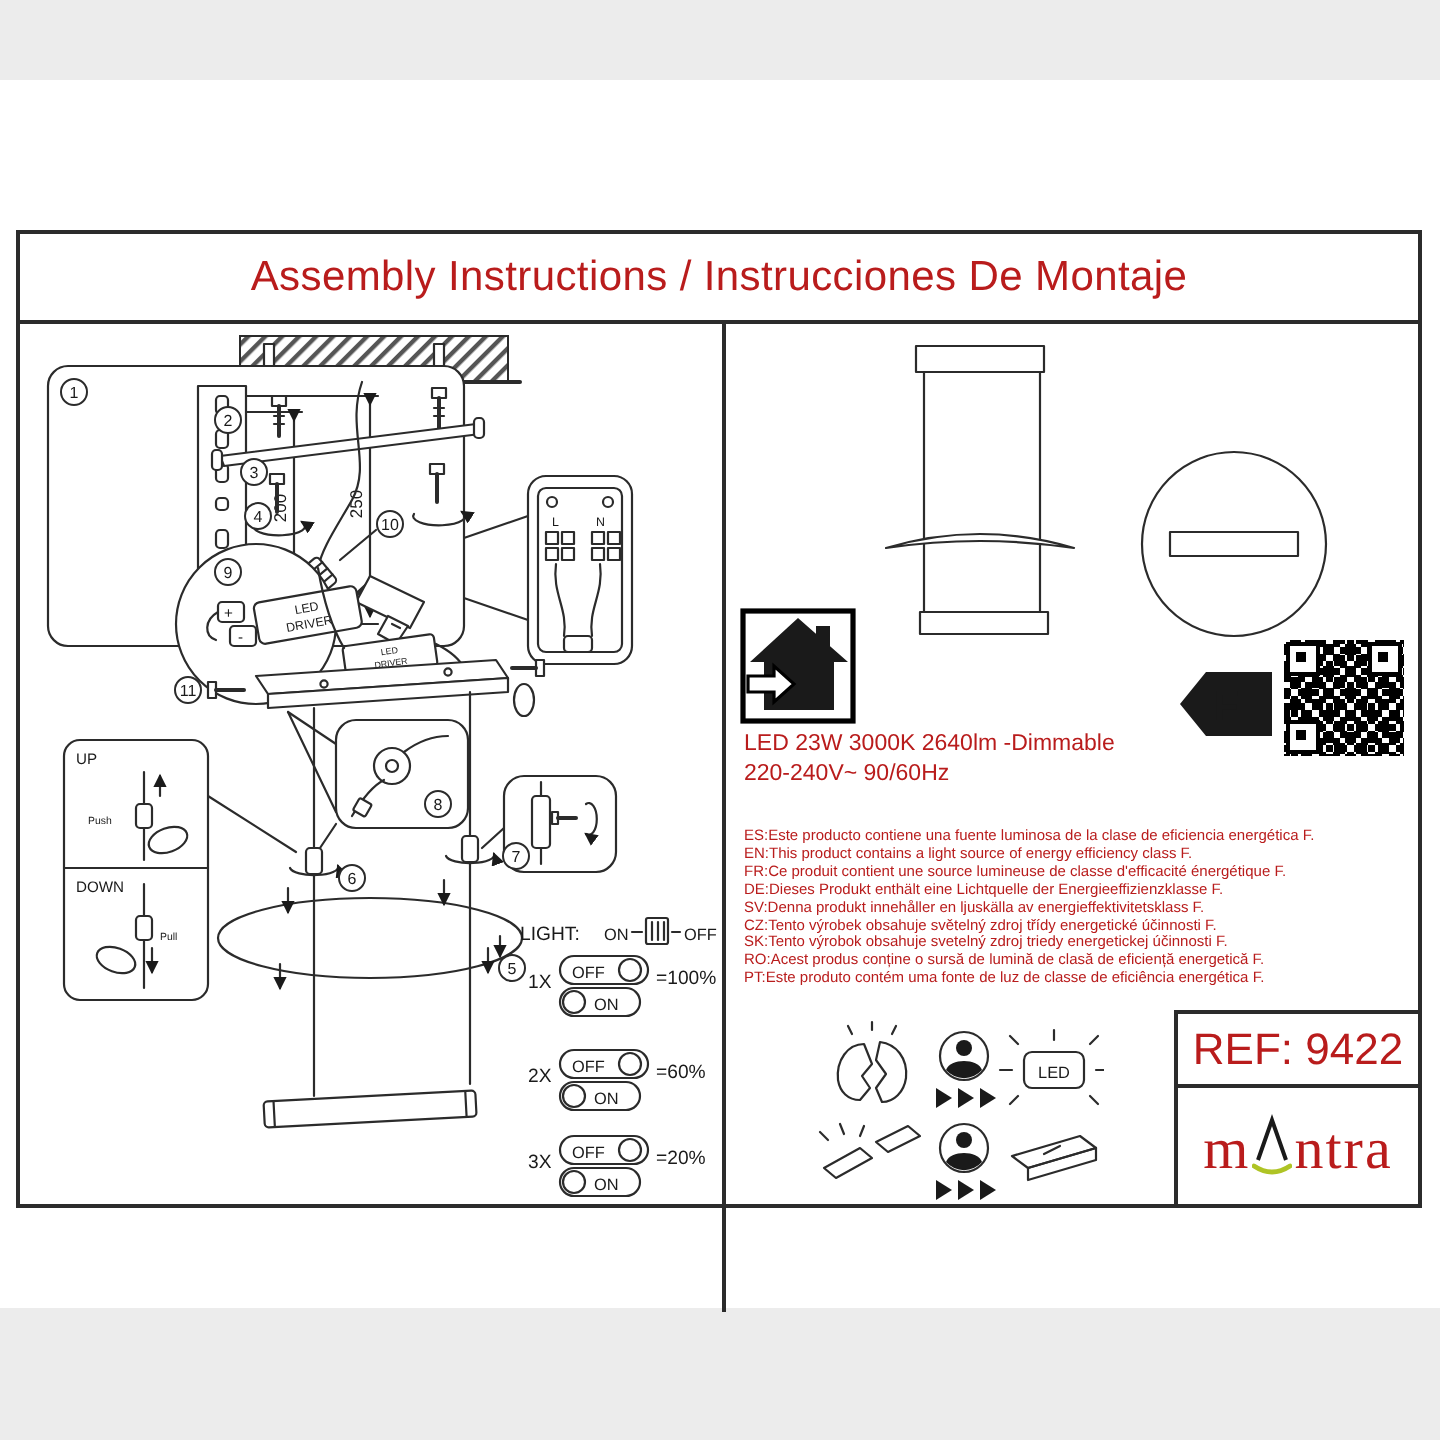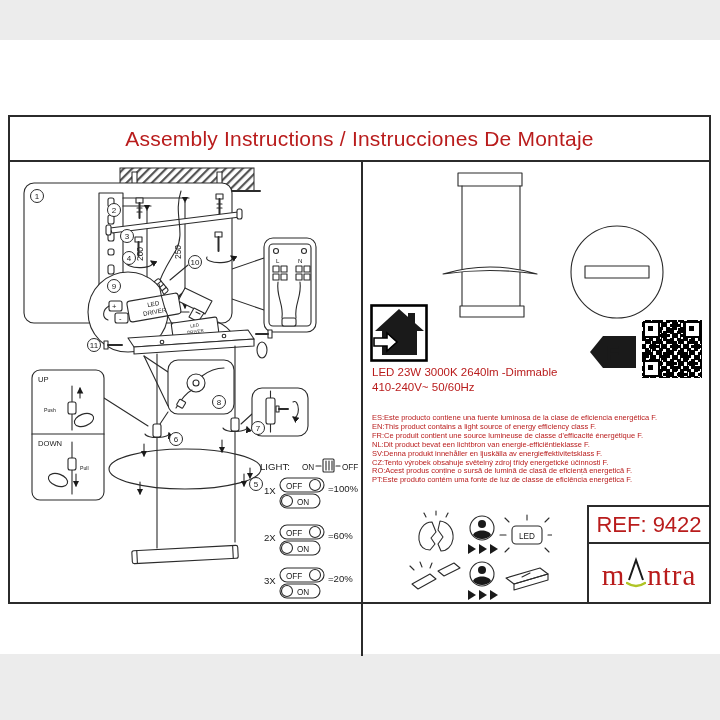--- a/index.html
+++ b/index.html
@@ -402,29 +402,30 @@
           <text x="23" y="24" text-anchor="middle" fill="#fff" font-size="21" font-weight="bold">F</text>
         </svg>
 
         <div class="qr">
             <i class="f1"></i>
             <i class="f2"></i>
             <i class="f3"></i>
           </div>
 
         <div class="spec" style="left:9px;top:204px">LED 23W 3000K 2640lm -Dimmable</div>
-        <div class="spec" style="left:9px;top:219px">410-240V~ 50/60Hz</div>
+        <div class="spec" style="left:9px;top:219px">220-240V~ 90/60Hz</div>
 
         <div style="left:9px;top:252px">
           <div class="lang-line">ES:Este producto contiene una fuente luminosa de la clase de eficiencia energética F.</div>
           <div class="lang-line">EN:This product contains a light source of energy efficiency class F.</div>
           <div class="lang-line">FR:Ce produit contient une source lumineuse de classe d'efficacité énergétique F.</div>
-          <div class="lang-line">NL:Dit product bevat een lichtbron van energie-efficiëntieklasse F.</div>
+          <div class="lang-line">DE:Dieses Produkt enthält eine Lichtquelle der Energieeffizienzklasse F.</div>
           <div class="lang-line">SV:Denna produkt innehåller en ljuskälla av energieffektivitetsklass F.</div>
           <div class="lang-line">CZ:Tento výrobek obsahuje světelný zdroj třídy energetické účinnosti F.</div>
+          <div class="lang-line">SK:Tento výrobok obsahuje svetelný zdroj triedy energetickej účinnosti F.</div>
           <div class="lang-line">RO:Acest produs conține o sursă de lumină de clasă de eficiență energetică F.</div>
           <div class="lang-line">PT:Este produto contém uma fonte de luz de classe de eficiência energética F.</div>
         </div>
 
         <svg style="left:39px;top:348px" width="150" height="92" viewBox="0 0 150 92">
 
           <g>
             <path class="k" d="M30,12 C22,12 16,20 17,30 C18,36 22,40 28,40 L33,34 L29,28 L34,22 Z"></path>
             <path class="k" d="M38,11 C46,12 52,19 51,29 C50,36 45,41 39,41 L36,34 L41,27 L36,20 Z"></path>
             <line class="k" x1="24" y1="7" x2="22" y2="3"></line>

